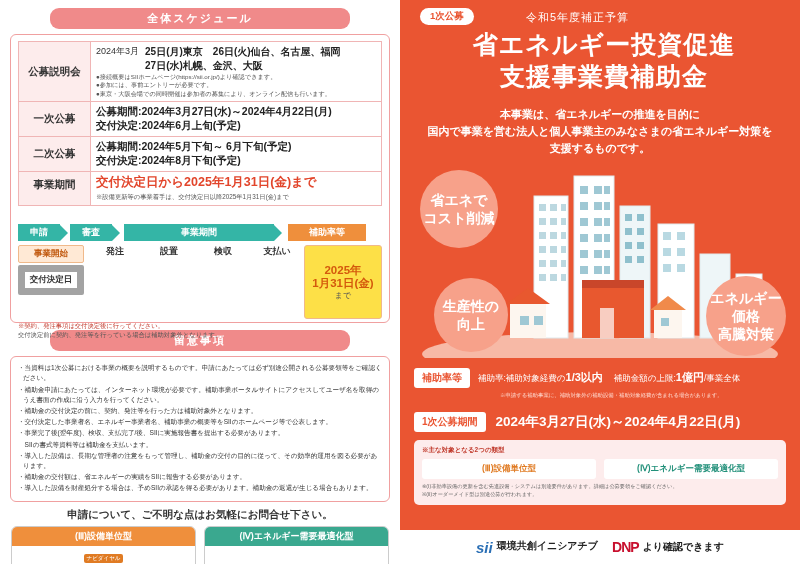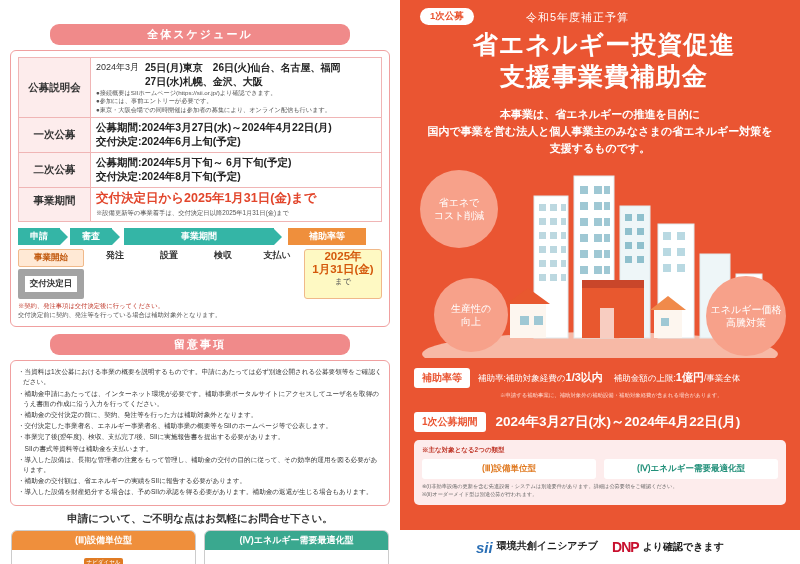--- a/index.html
+++ b/index.html
@@ -17,21 +17,21 @@
 
   .sec-title {
     background: #f08a8a;
     color: #fff;
     font-weight: bold;
     font-size: 11px;
     text-align: center;
     border-radius: 9px;
     padding: 3px 0;
     letter-spacing: 2px;
-    margin: 16px auto 5px auto;
+    margin: 0 auto 5px auto;
     width: 300px;
   }
   .panel-box {
     border: 1px solid #f0a0a0;
     border-radius: 6px;
     padding: 6px 7px;
   }
   .sched-table { width: 100%; border-collapse: collapse; }
   .sched-table td { vertical-align: middle; }
   .sched-lbl {
@@ -53,43 +53,43 @@
   }
   .sched-val .big { font-size: 10.5px; font-weight: bold; }
   .sched-val .note { font-size: 6.2px; color: #555; line-height: 1.35; display:block; }
   .mon { font-size: 9px; color:#333; }
   .dates { font-size: 10px; font-weight: bold; }
   .kofu-row td { padding-top: 2px; }
   .kofu-big { font-size: 12.5px; font-weight: bold; color: #e2452b; }
   .kofu-small { font-size: 6.3px; color: #555; display:block; margin-top:2px; }
 
   
-  .flow { margin-top: 6px; position: relative; height: 92px; }
+  .flow { margin-top: 18px; position: relative; height: 92px; }
   .flow-top { display: flex; align-items: center; height: 17px; }
   .chev {
     background: #34b5a6; color: #fff; font-size: 9px; font-weight: bold;
     display: flex; align-items: center; justify-content: center;
     height: 17px; position: relative;
   }
   .chev.sm { width: 42px; }
   .chev.mid { width: 150px; background:#34b5a6; }
   .chev.done { width: 78px; background:#ef8f3c; }
   .arrowpt { width: 0; height: 0; border-top: 8.5px solid transparent; border-bottom: 8.5px solid transparent; }
   .flow-row2 { display:flex; margin-top: 4px; align-items: stretch; }
   .stage-box {
     background: #ffe9d5; border: 1px solid #f0b98a; color:#c25a10;
     font-size: 8.5px; font-weight:bold; text-align:center;
     padding: 2px 0; width: 66px; border-radius:2px;
   }
   .stage-box.sub { background:#fff; border:7px solid #a3a3a3; color:#333; margin-top:2px; }
   .mini { display:flex; flex:1; justify-content: space-around; align-items:flex-start; }
   .mini-item { font-size: 9px; font-weight:bold; color:#333; text-align:center; width: 50px; }
   .complete-box {
-    width: 78px; text-align:center; background:#fef9c3; border:1px solid #f0b98a;
-    border-radius:3px; color:#d4590c; font-weight:bold; font-size:11.5px; line-height:1.15; padding:0 0;
+    width: 78px; text-align:center; background:#fde047; border:1px solid #f0b98a;
+    border-radius:3px; color:#d4590c; font-weight:bold; font-size:11.5px; line-height:1.15; padding:18px 0;
   }
   .complete-box .mdsm { font-size: 8px; font-weight: normal; color:#555; }
   .flow-notes { font-size:6.3px; color:#c0392b; line-height:1.4; margin-top:3px; }
   .flow-notes .gray { color:#555; }
 
   
   .notes-list { font-size: 6.6px; line-height: 1.55; color:#333; }
   .notes-list li { list-style: none; margin-bottom:1px; text-indent:-5px; padding-left:5px; }
 
   
@@ -117,21 +117,21 @@
   .rlead {
     position:absolute; top:106px; left:0; width:400px; text-align:center; color:#fff;
     font-size:11px; font-weight:bold; line-height:1.55;
   }
 
   
   .illus { position:absolute; top:158px; left:14px; width:372px; height:200px; }
   .circ {
     position:absolute; border-radius:50%; background:#f7a18a; color:#fff;
     display:flex; align-items:center; justify-content:center; text-align:center;
-    font-size:10px; font-weight:normal; line-height:1.3;
+    font-size:14px; font-weight:bold; line-height:1.3;
   }
   .c1 { width:78px; height:78px; left:6px; top:12px; }
   .c2 { width:74px; height:74px; left:20px; top:120px; }
   .c3 { width:80px; height:80px; right:0px; top:118px; }
 
   .rate-row { position:absolute; left:14px; top:368px; width:372px; display:flex; align-items:center; }
   .rate-lbl { background:#fff; color:#ea5532; font-size:10px; font-weight:bold; border-radius:3px; padding:3px 8px; }
   .rate-txt { color:#fff; font-size:8.5px; margin-left:8px; line-height:1.45; }
   .rate-txt b { font-size:11px; }
   .rate-note { position:absolute; left:100px; top:392px; color:#ffd9cf; font-size:5.4px; line-height:1.4;}

